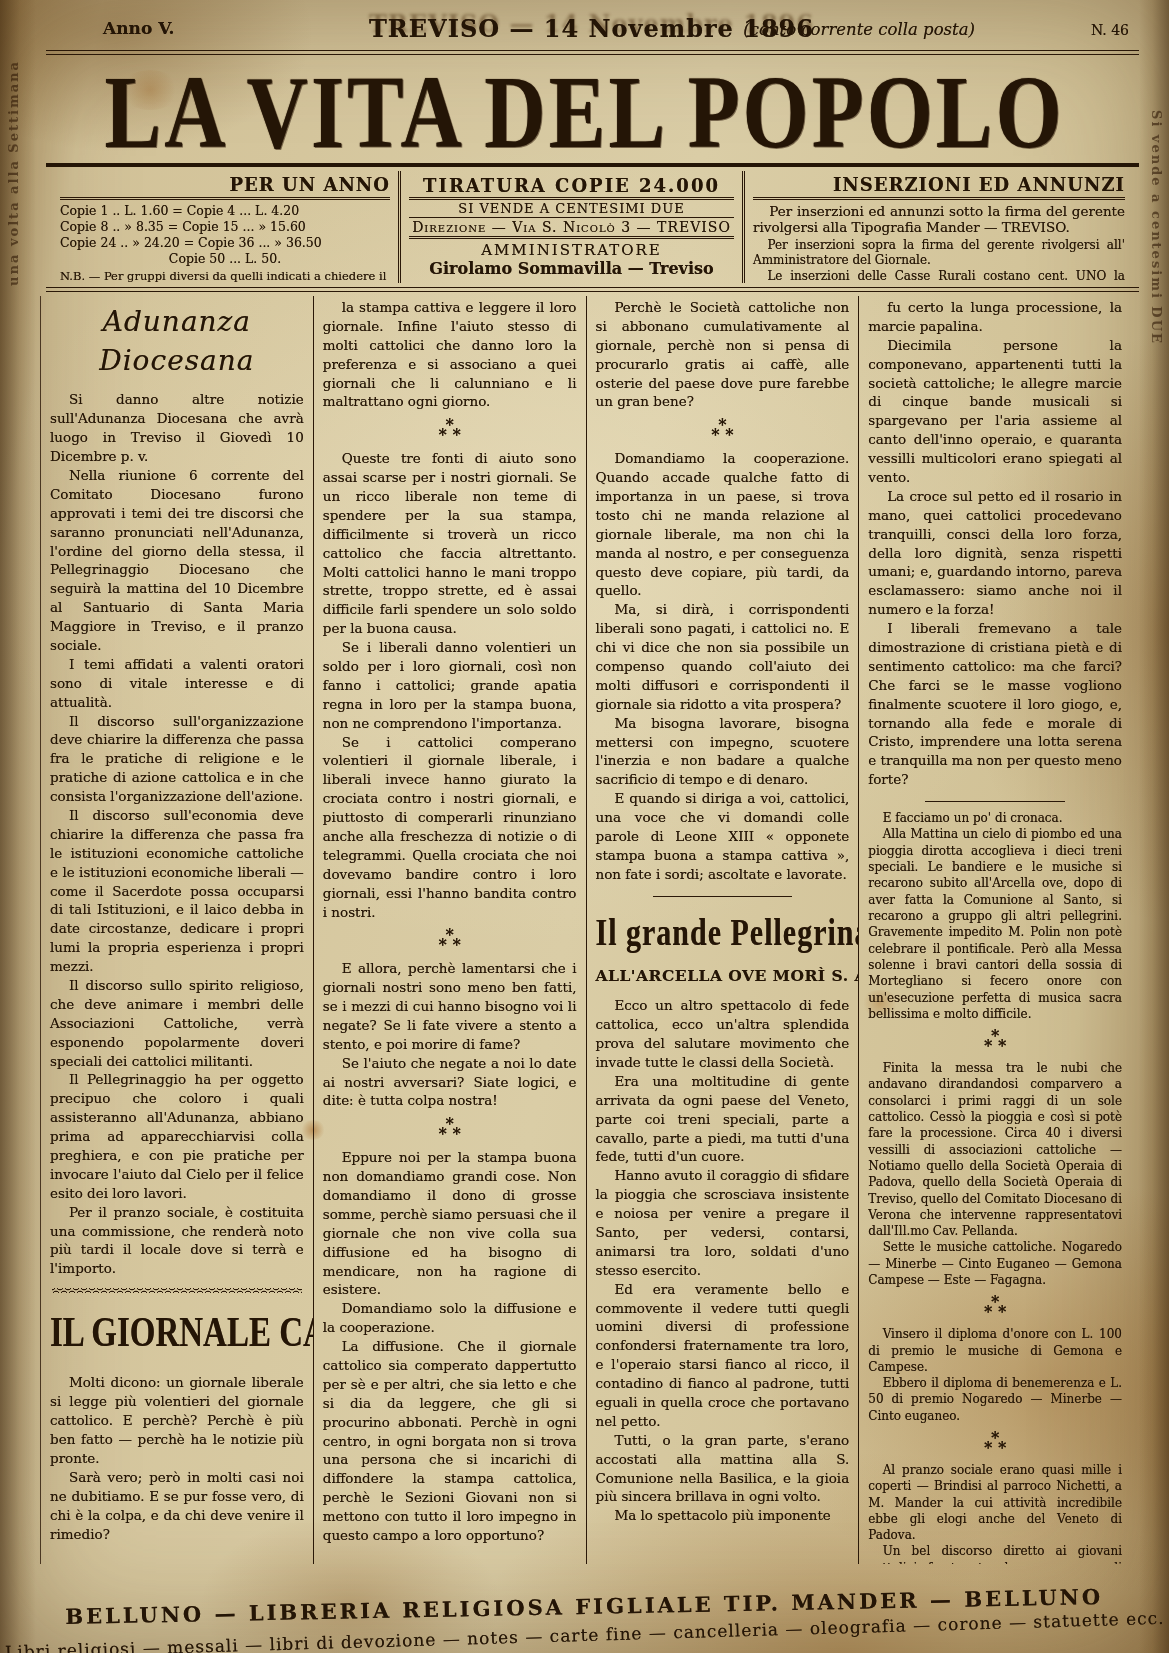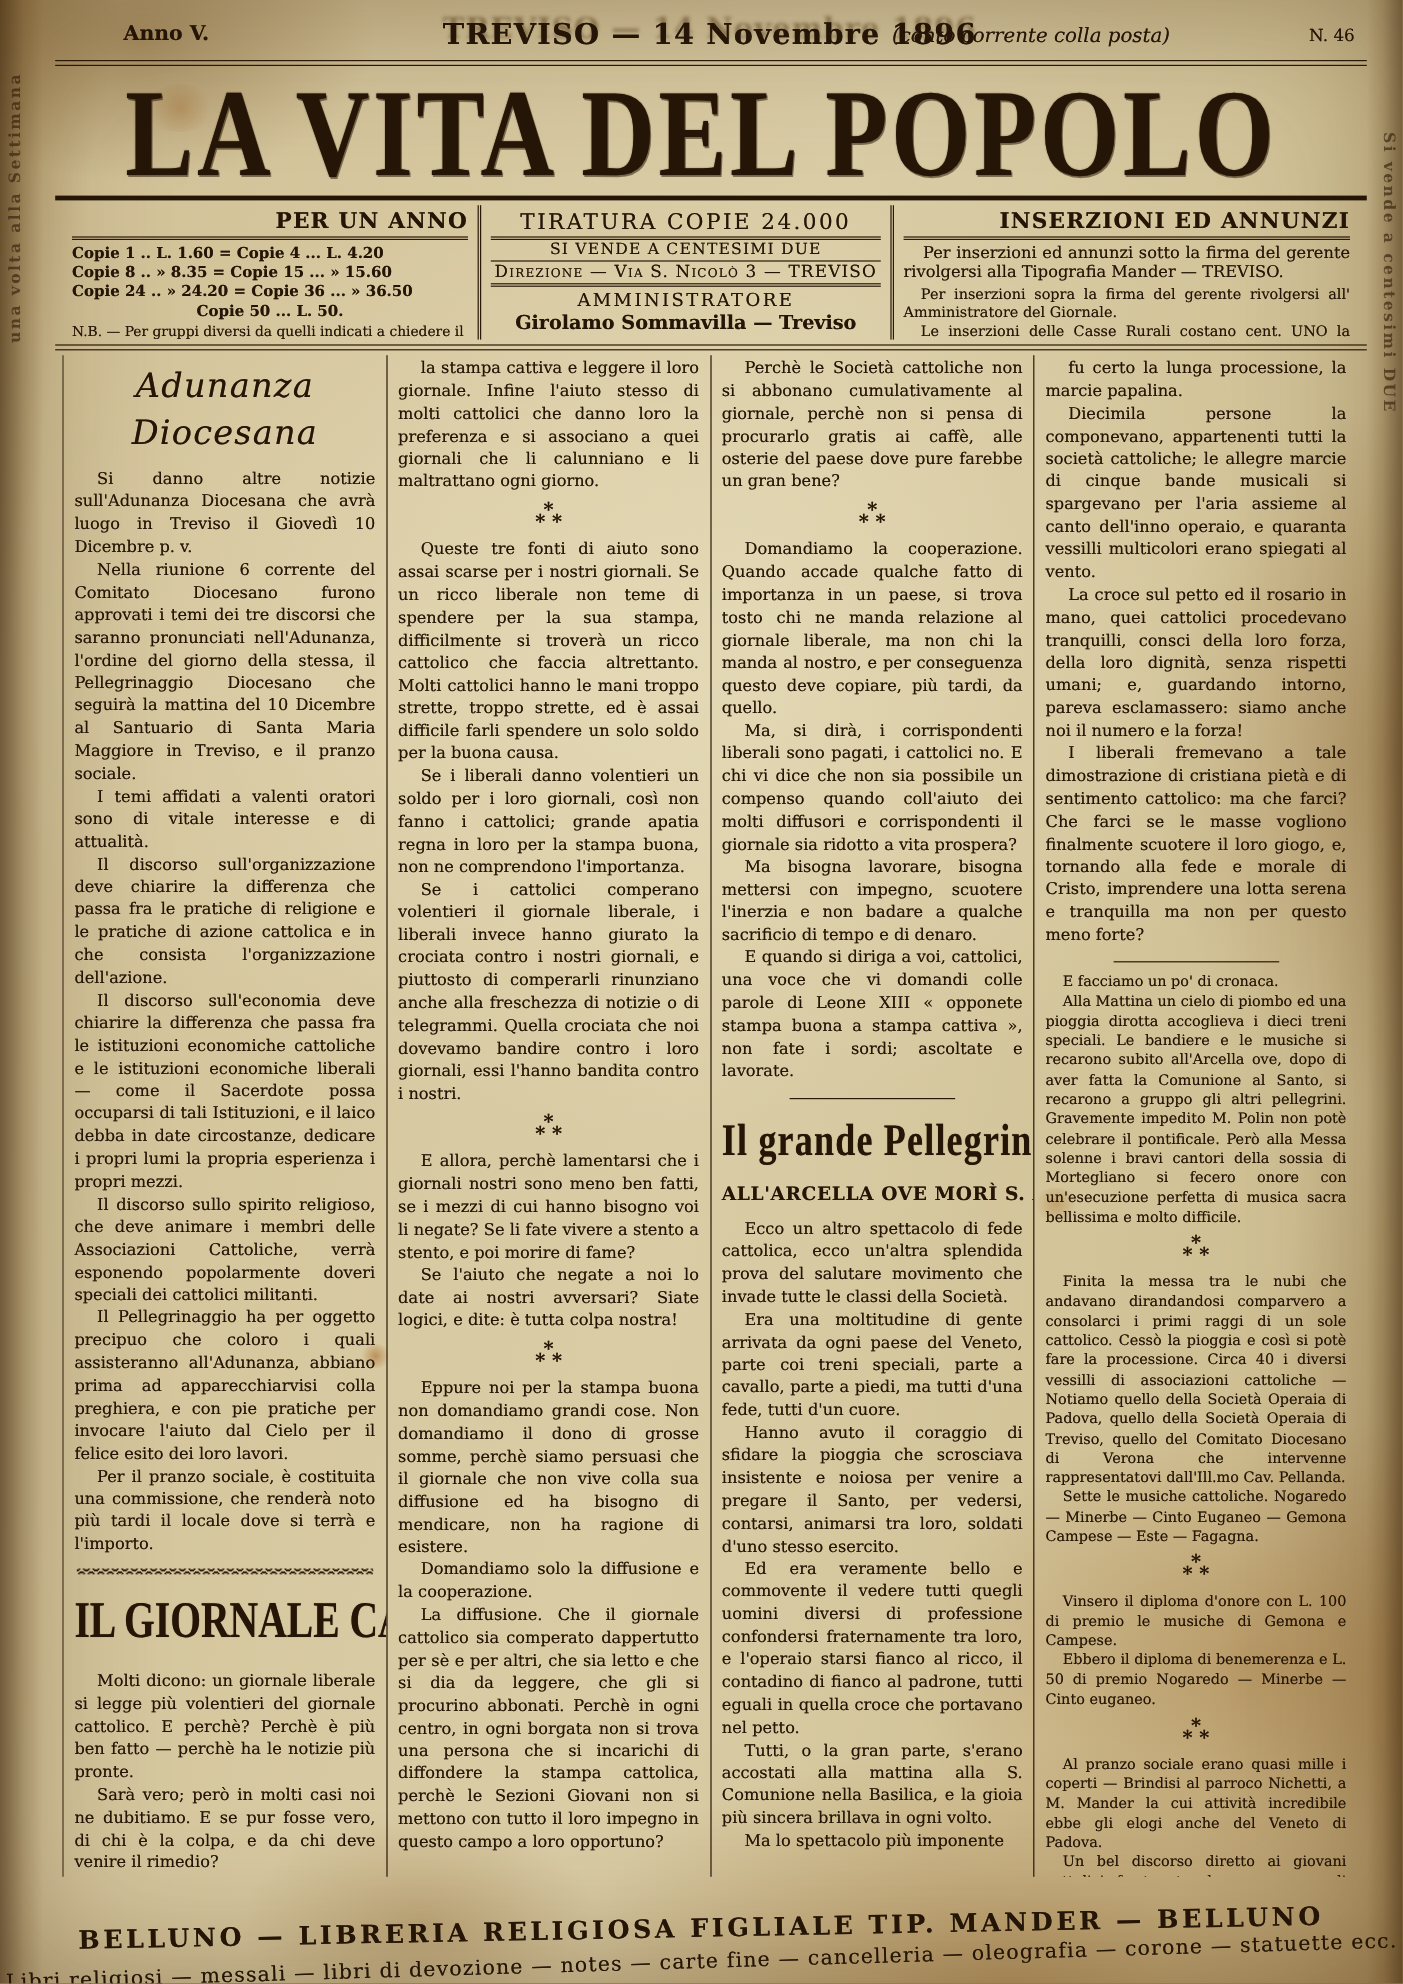--- a/index.html
+++ b/index.html
@@ -45,35 +45,35 @@
   .r2{top:163px;height:4px;background:#241506;border:none;left:46px;right:30px;position:absolute;}
   
   .infobar{position:absolute;top:171px;left:52px;right:36px;height:112px;display:flex;}
   .ib-box{padding:3px 8px 0;overflow:hidden;}
   .ib-box + .ib-box{border-left:3px double #2a1808;}
   .ib-left{flex:0 0 330px;}
   .ib-center{flex:0 0 325px;text-align:center;}
   .ib-right{flex:1;}
   .ib-title{text-align:right;font-weight:bold;font-size:18px;letter-spacing:1px;
     border-bottom:3px double #2a1808;padding-bottom:2px;margin-bottom:3px;}
-  .price-row{font-size:12.5px;line-height:1.28;white-space:nowrap;font-weight:bold;}
+  .price-row{font-size:12.5px;line-height:1.28;white-space:nowrap;font-weight:normal;}
   .price-last{text-align:center;}
   .nb{font-size:11.5px;line-height:1.15;margin-top:3px;}
   .ib-sec{border-bottom:1px solid #2a1808;padding:1px 0;}
   .ib-sec.dbl{border-bottom:3px double #2a1808;}
-  .tiratura{font-weight:normal;font-size:18px;letter-spacing:2px;}
+  .tiratura{font-weight:bold;font-size:18px;letter-spacing:2px;}
   .vende{font-size:13px;letter-spacing:1px;}
   .direzione{font-size:14px;font-variant:small-caps;letter-spacing:1px;}
   .ammin{font-size:15px;letter-spacing:2px;margin-top:2px;}
   .ammname{font-weight:bold;font-size:16px;}
   .ib-p{font-size:12px;line-height:1.22;text-align:justify;text-indent:1.2em;margin:2px 0 0;}
   .ib-p.first{font-size:13.5px;}
   .r3{top:287px;}
   
-  .bodycols{position:absolute;top:296px;left:52px;right:38px;height:1268px;display:flex;
+  .bodycols{position:absolute;top:296px;left:40px;right:38px;height:1268px;display:flex;
     border-left:1px solid rgba(42,24,8,.8);}
   .col{flex:1;overflow:hidden;padding:2px 9px 0;font-size:13.5px;line-height:1.4;}
   .col + .col{border-left:1.5px solid #2a1808;}
   .blk-p{text-align:justify;text-indent:1.4em;margin:0;}
   .blk-sp{font-size:12px;line-height:1.36;text-align:justify;text-indent:1.2em;margin:0;}
   .blk-h1{font-style:italic;font-size:28px;text-align:center;margin:4px 0 10px;text-indent:0;letter-spacing:1px;}
   .blk-h2{font-family:"Liberation Serif",serif;font-weight:bold;font-size:33px;text-align:center;
     margin:16px 0 18px;transform:scaleY(1.3);letter-spacing:0px;white-space:nowrap;}
   .blk-h3{font-family:"Liberation Serif",serif;font-weight:bold;font-size:30px;text-align:center;
     margin:14px 0 12px;transform:scaleY(1.25);letter-spacing:1px;white-space:nowrap;}

